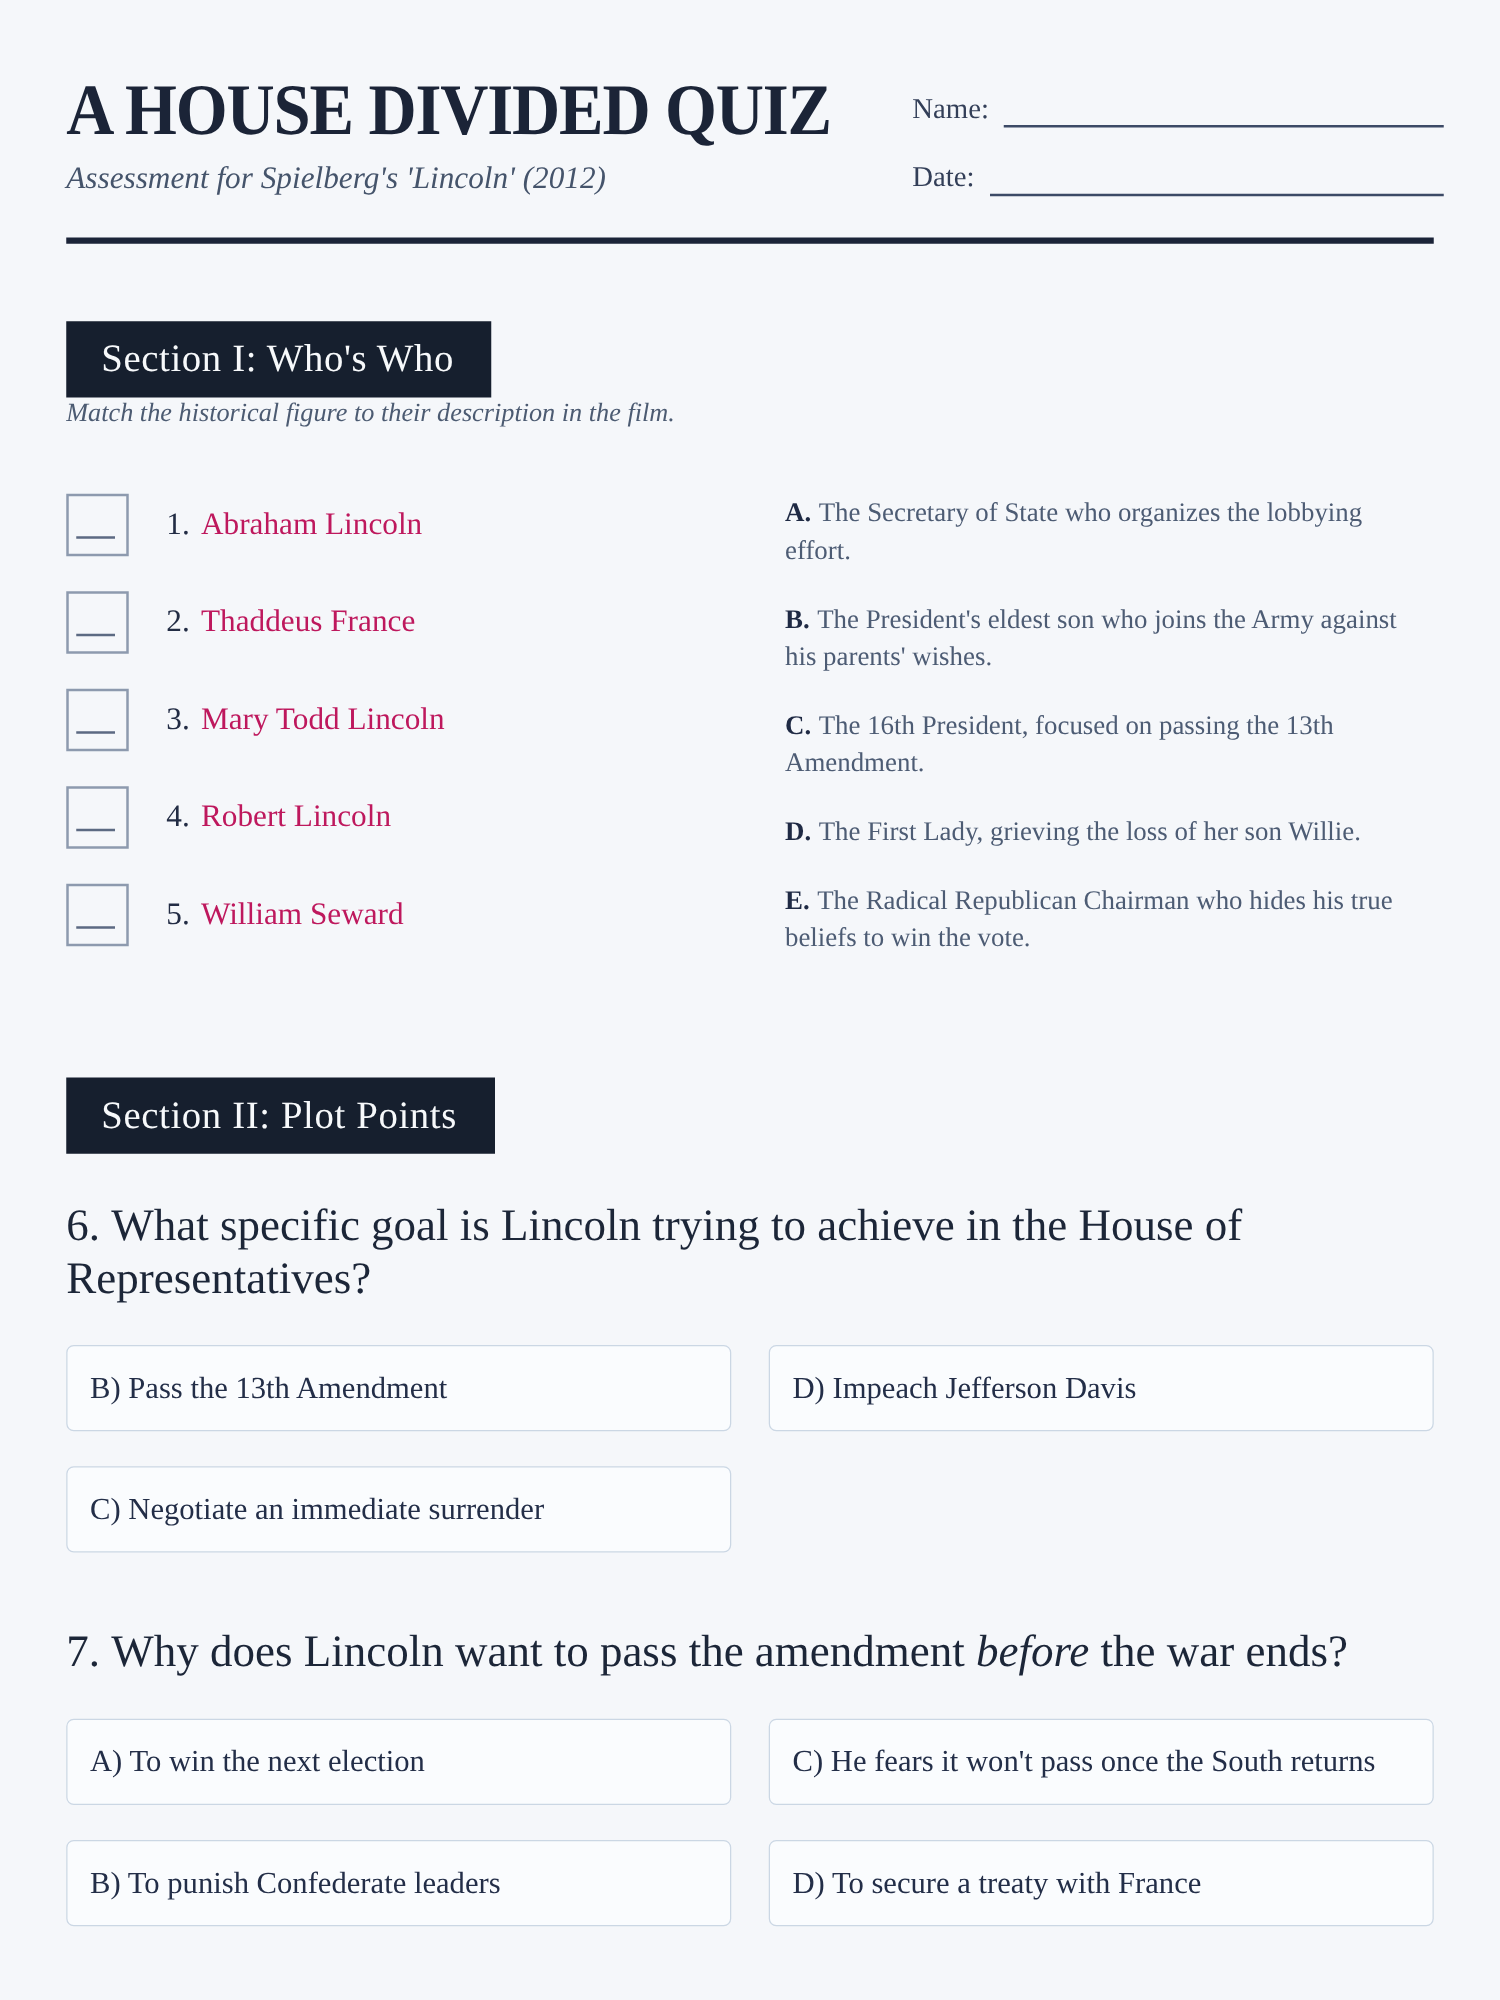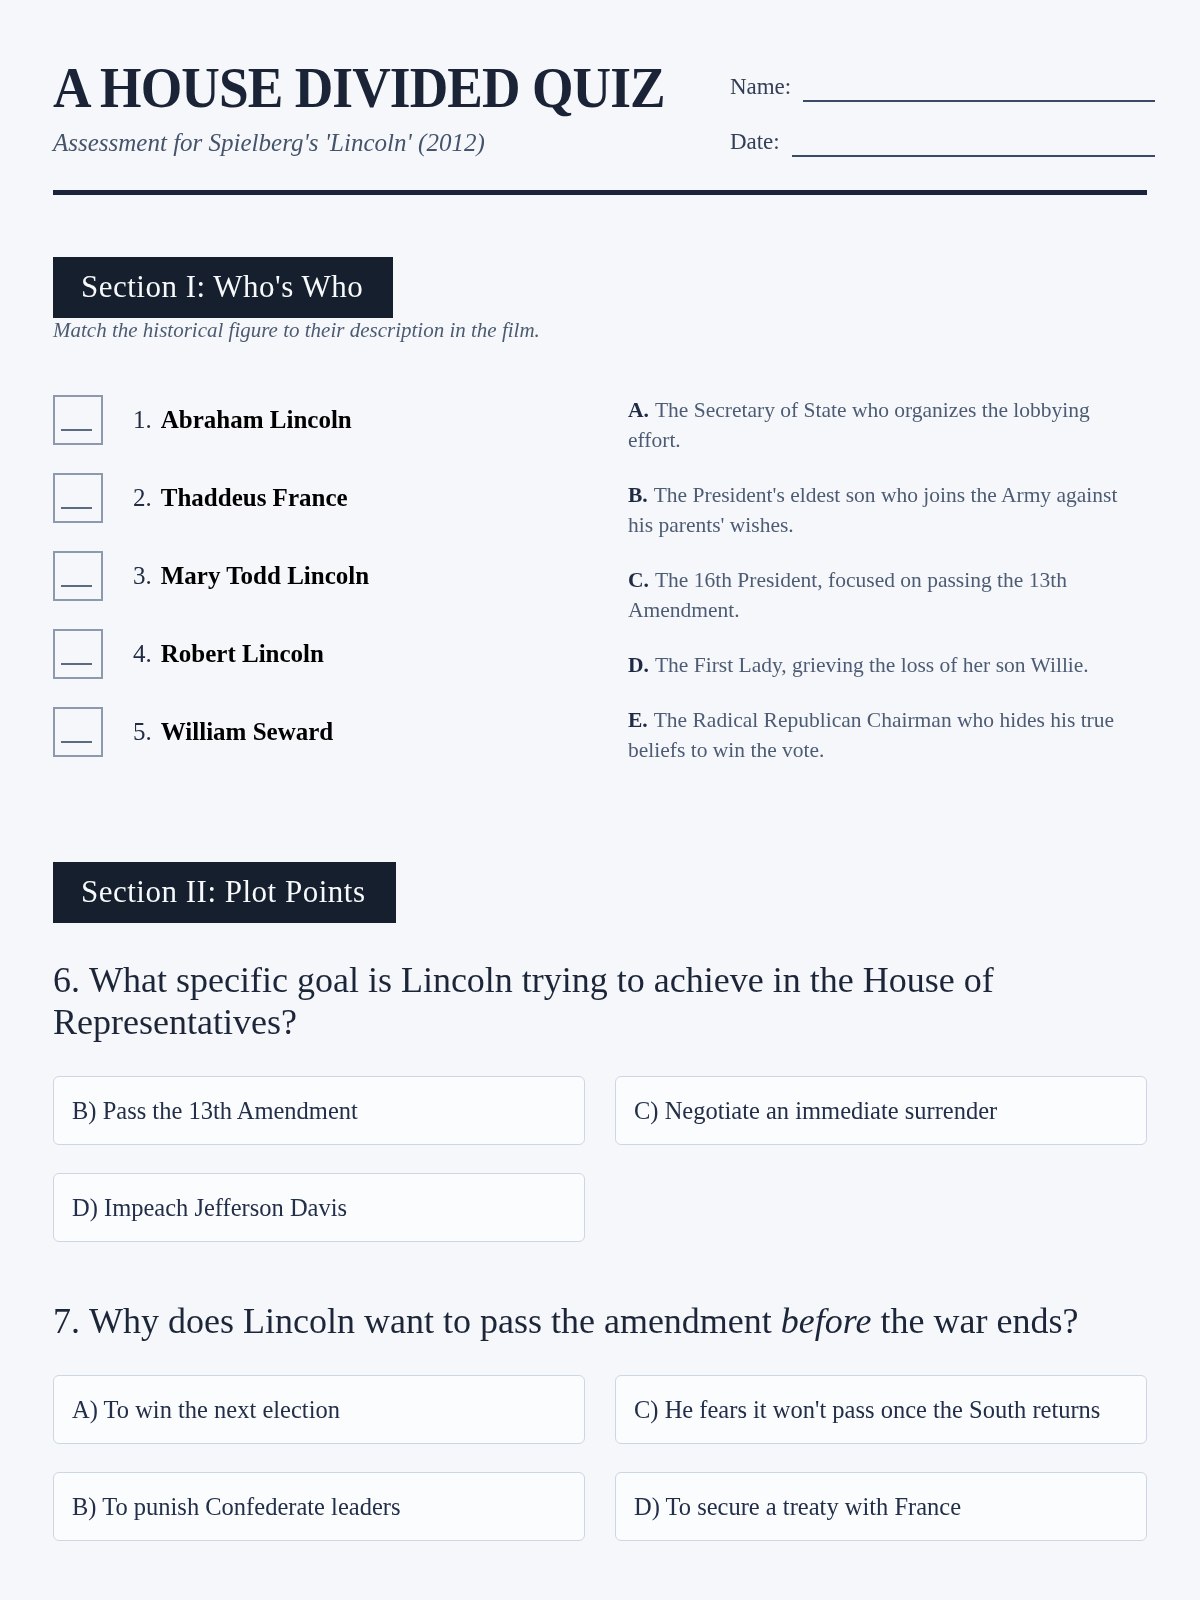--- a/index.html
+++ b/index.html
@@ -78,21 +78,21 @@
     flex-shrink: 0;
   }
   .blank-line {
     position: absolute;
     left: 6px; bottom: 12px;
     width: 31px;
     border-top: 2px solid #5c6a82;
   }
   .match-label { margin-left: 30px; font-size: 25px; color: #222c44; }
   .match-num { font-weight: 400; margin-right: 9px; }
-  .match-name { font-weight: 700; color: #000000; }
+  .match-name { font-weight: 400; color: #be185d; }
 
   .match-right { width: 519px; }
   .desc { font-size: 21.5px; line-height: 30px; color: #4d5c74; margin-bottom: 25px; }
   .desc-letter { font-weight: 700; color: #1f2a44; margin-right: 6px; }
 
   
   .question { font-size: 36px; color: #1c2638; }
   .q6 { margin-top: 36px; }
   .q7 { margin-top: 58px; }
   .q-num { margin-right: 9px; }
@@ -192,22 +192,22 @@
 
     <div>
       <div class="section-banner banner2">Section II: Plot Points</div>
     </div>
 
     <div class="question q6">
       <span class="q-num">6.</span><span>What specific goal is Lincoln trying to achieve in the House of Representatives?</span>
     </div>
     <div class="options">
       <div class="option">B) Pass the 13th Amendment</div>
+      <div class="option">D) Impeach Jefferson Davis</div>
       <div class="option">C) Negotiate an immediate surrender</div>
-      <div class="option">D) Impeach Jefferson Davis</div>
     </div>
 
     <div class="question q7">
       <span class="q-num">7.</span><span>Why does Lincoln want to pass the amendment </span><span class="q-italic">before</span><span> the war ends?</span>
     </div>
     <div class="options">
       <div class="option">A) To win the next election</div>
       <div class="option">C) He fears it won't pass once the South returns</div>
       <div class="option">B) To punish Confederate leaders</div>
       <div class="option">D) To secure a treaty with France</div>

